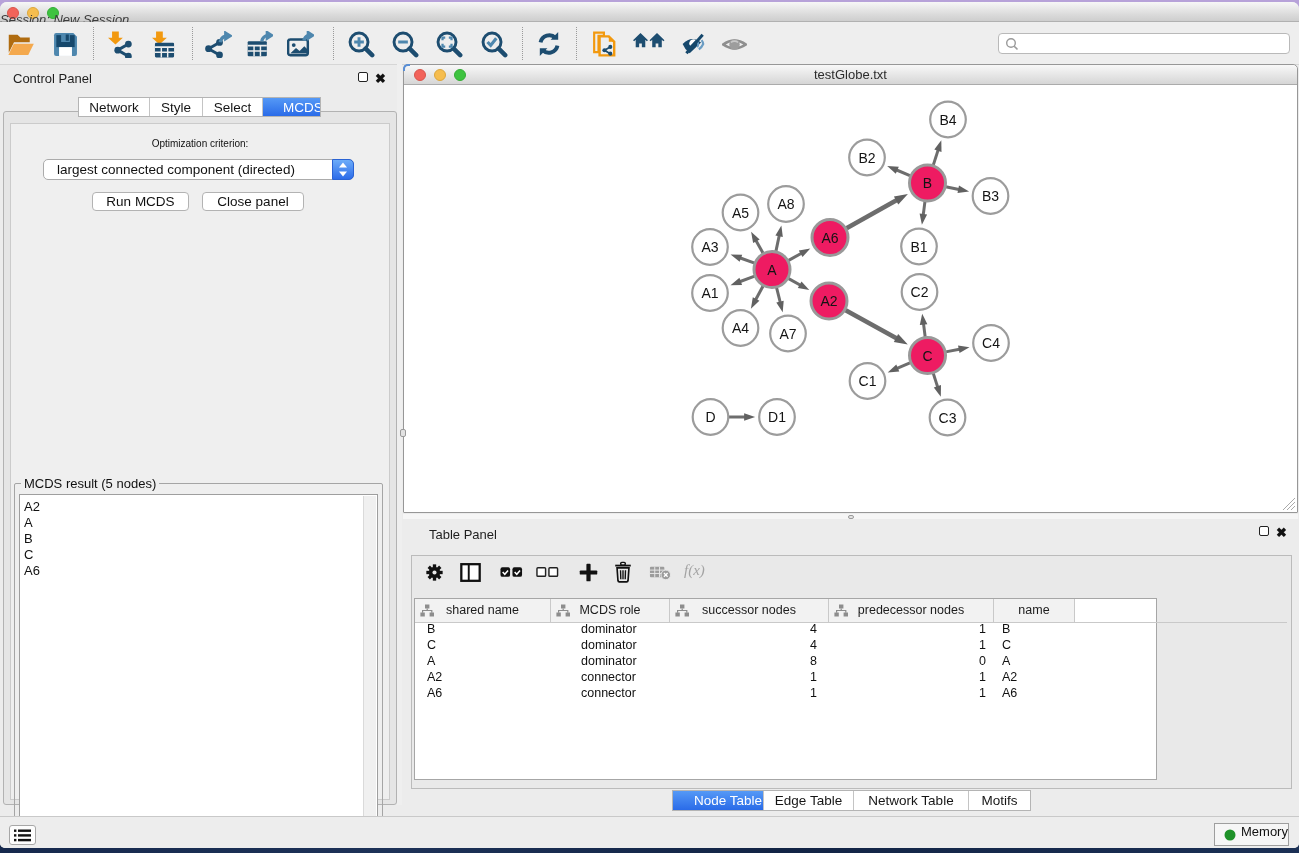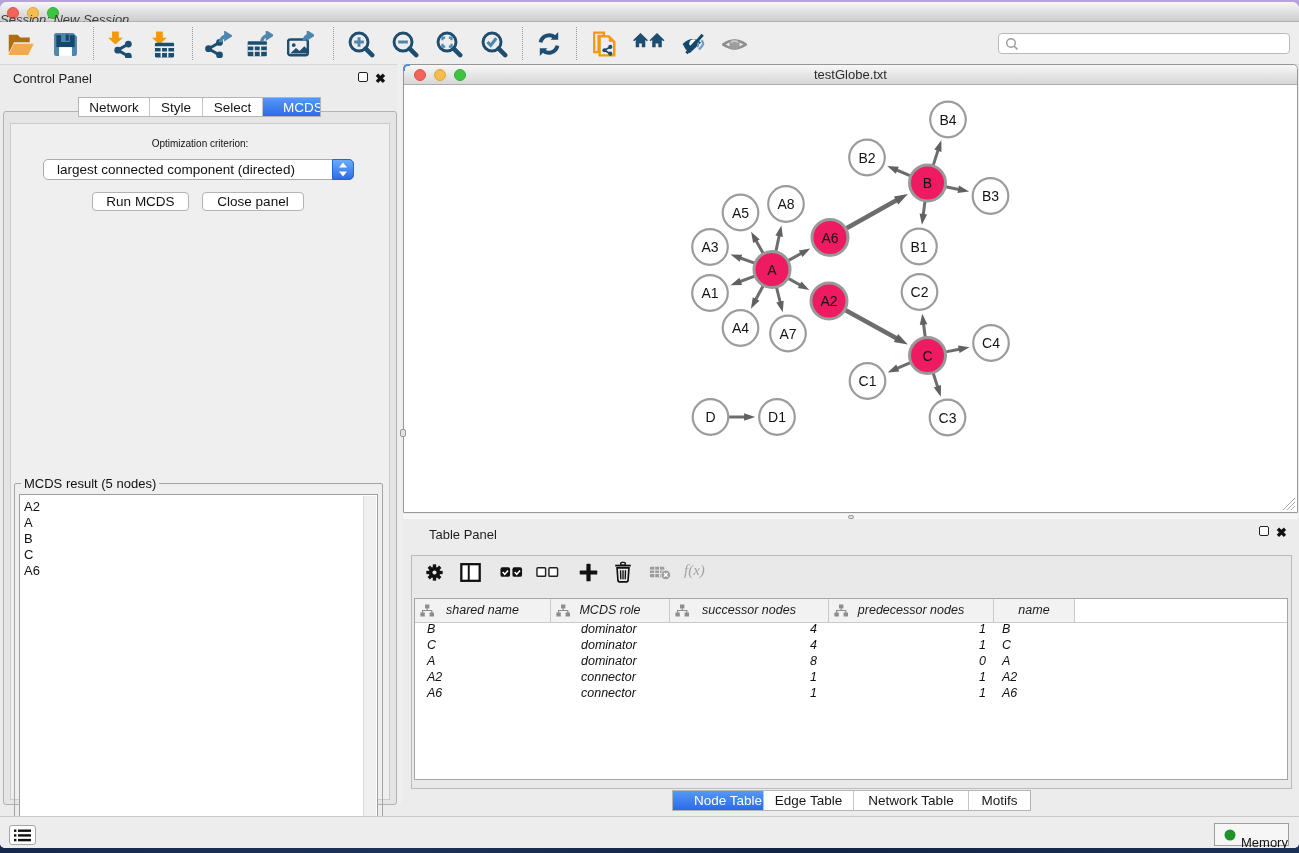--- a/index.html
+++ b/index.html
@@ -41,21 +41,21 @@
 #mcds-list .it { font-size:13px; color:#111; line-height:16px; padding-left:4px; }
 
 #statusbar { position:absolute; left:0; top:814px; width:1299px; height:32px; background:#ededed; border-top:1px solid #c9c9c9; }
 
 #nwin { position:absolute; left:403px; top:62px; width:895px; height:449px; background:#fff; border:1px solid #979797; border-radius:5px 5px 1px 1px; }
 #nwin-tb { position:absolute; left:0; top:0; width:100%; height:20px; background:linear-gradient(#f8f8f8,#d6d6d6); border-bottom:1px solid #ababab; border-radius:5px 5px 0 0; }
 #nwin-tb .t { position:absolute; width:100%; text-align:center; font-size:13px; line-height:20px; color:#2c2c2c; }
 
 #tp-title { position:absolute; left:429px; top:525px; font-size:13px; color:#1e1e1e; }
 #tp-box { position:absolute; left:411px; top:553px; width:881px; height:234px; background:#e9e9e9; border:1px solid #bbbbbb; }
-#tp-table { position:absolute; left:414px; top:596px; width:874px; height:182px; background:#fff; border:1px solid #a6a6a6;font-style:italic; }
+#tp-table { position:absolute; left:414px; top:596px; width:743px; height:182px; background:#fff; border:1px solid #a6a6a6; }
 .th { position:absolute; top:0; height:23px; background:#f2f2f2; border-right:1px solid #c9c9c9; }
 .th .lbl { position:absolute; width:100%; text-align:center; font-size:12.5px; color:#1c1c1c; line-height:23px; }
 #thead-line { position:absolute; left:0; top:23px; width:872px; height:0; border-top:1px solid #c9c9c9; }
 .tr { position:absolute; height:16px; font-size:12.5px; color:#111; line-height:16px; }
 #tptabs { left:672px; top:788px; height:21px; }
 #tptabs > div { line-height:20px; }
 #memory { position:absolute; left:1214px; width:75px; height:23px; background:#f6f6f6; border:1px solid #9e9e9e; font-size:13px; color:#111; }
 #listbtn { position:absolute; left:9px; width:27px; height:20px; background:#fdfdfd; border:1px solid #a7a7a7; border-radius:3px; }
 .handle { position:absolute; width:7px; height:7px; background:#e2e2e2; border:1px solid #9a9a9a; }
 </style>
@@ -460,16 +460,16 @@
             <rect x="4" y="5.2" width="13" height="2.4"></rect>
 <rect x="0" y="9.9" width="2.4" height="2.4"></rect>
             <rect x="4" y="9.9" width="13" height="2.4"></rect>
           </g>
         </svg>
       </div>
 <div id="memory" style="top:6px">
         <svg width="12" height="12" viewBox="0 0 12 12" style="position:absolute;left:9px;top:5px">
           <circle cx="6" cy="6" r="5.5" fill="#1f9229"></circle>
         </svg>
-<span style="position:absolute;left:26px;top:11px">Memory</span>
+<span style="position:absolute;left:26px;top:0">Memory</span>
       </div>
 </div>
 </div>
 
 </body></html>

